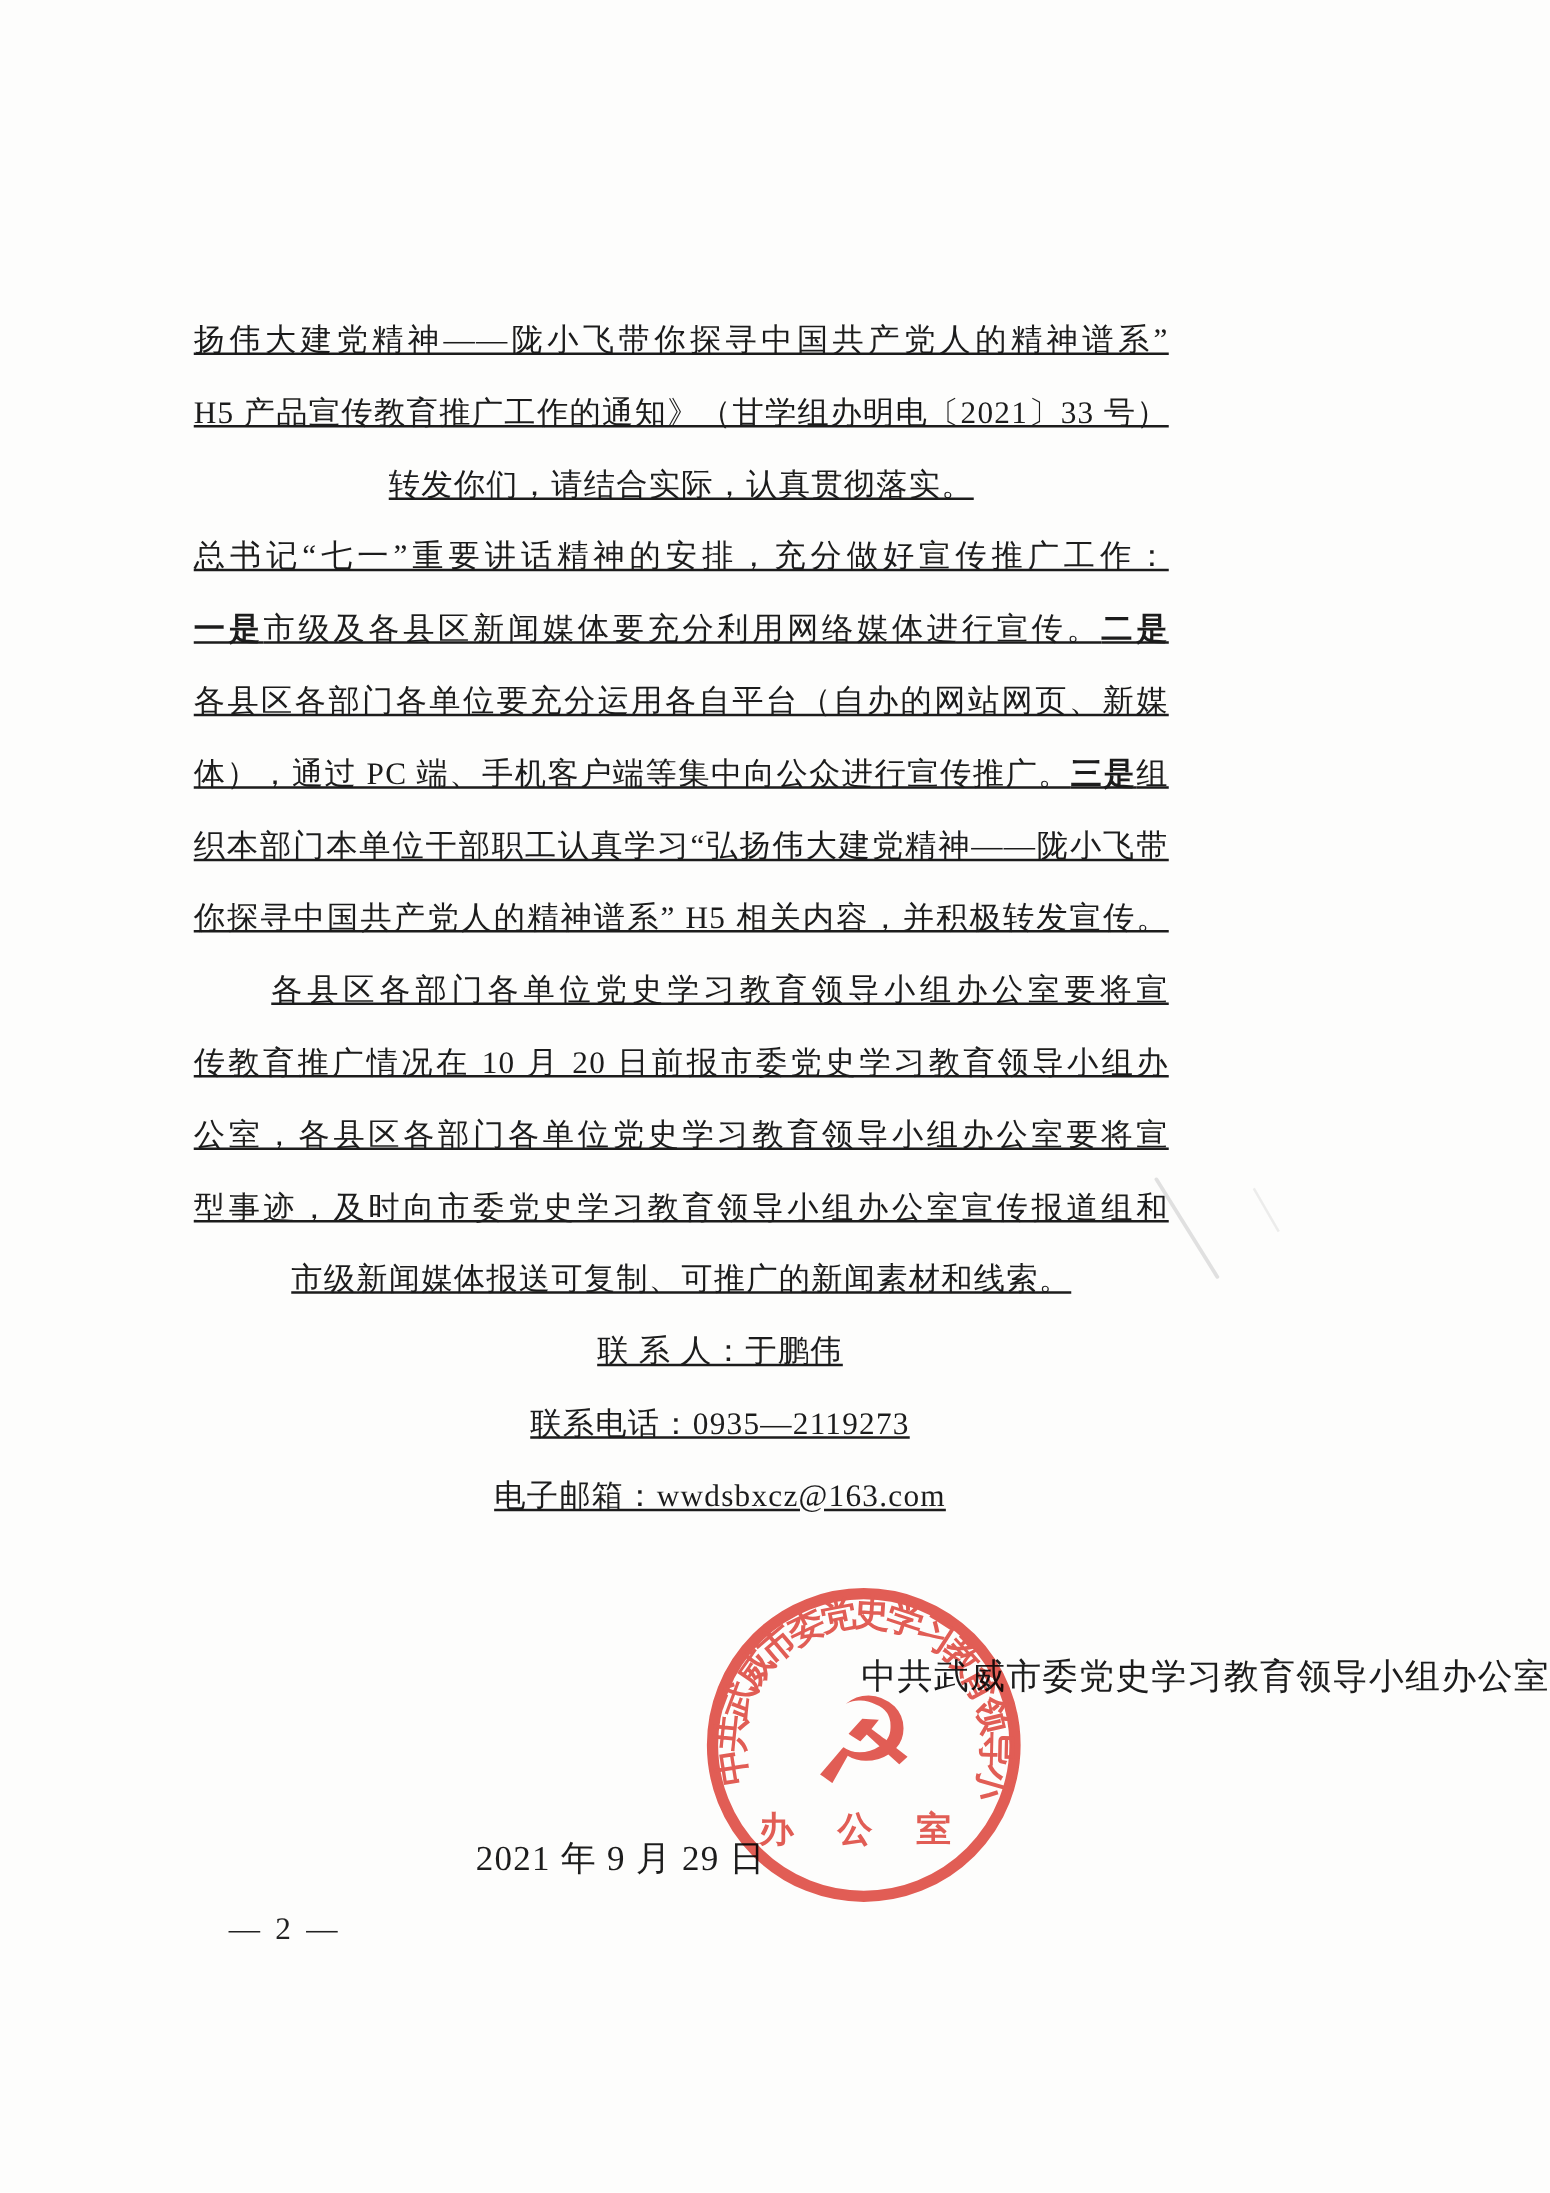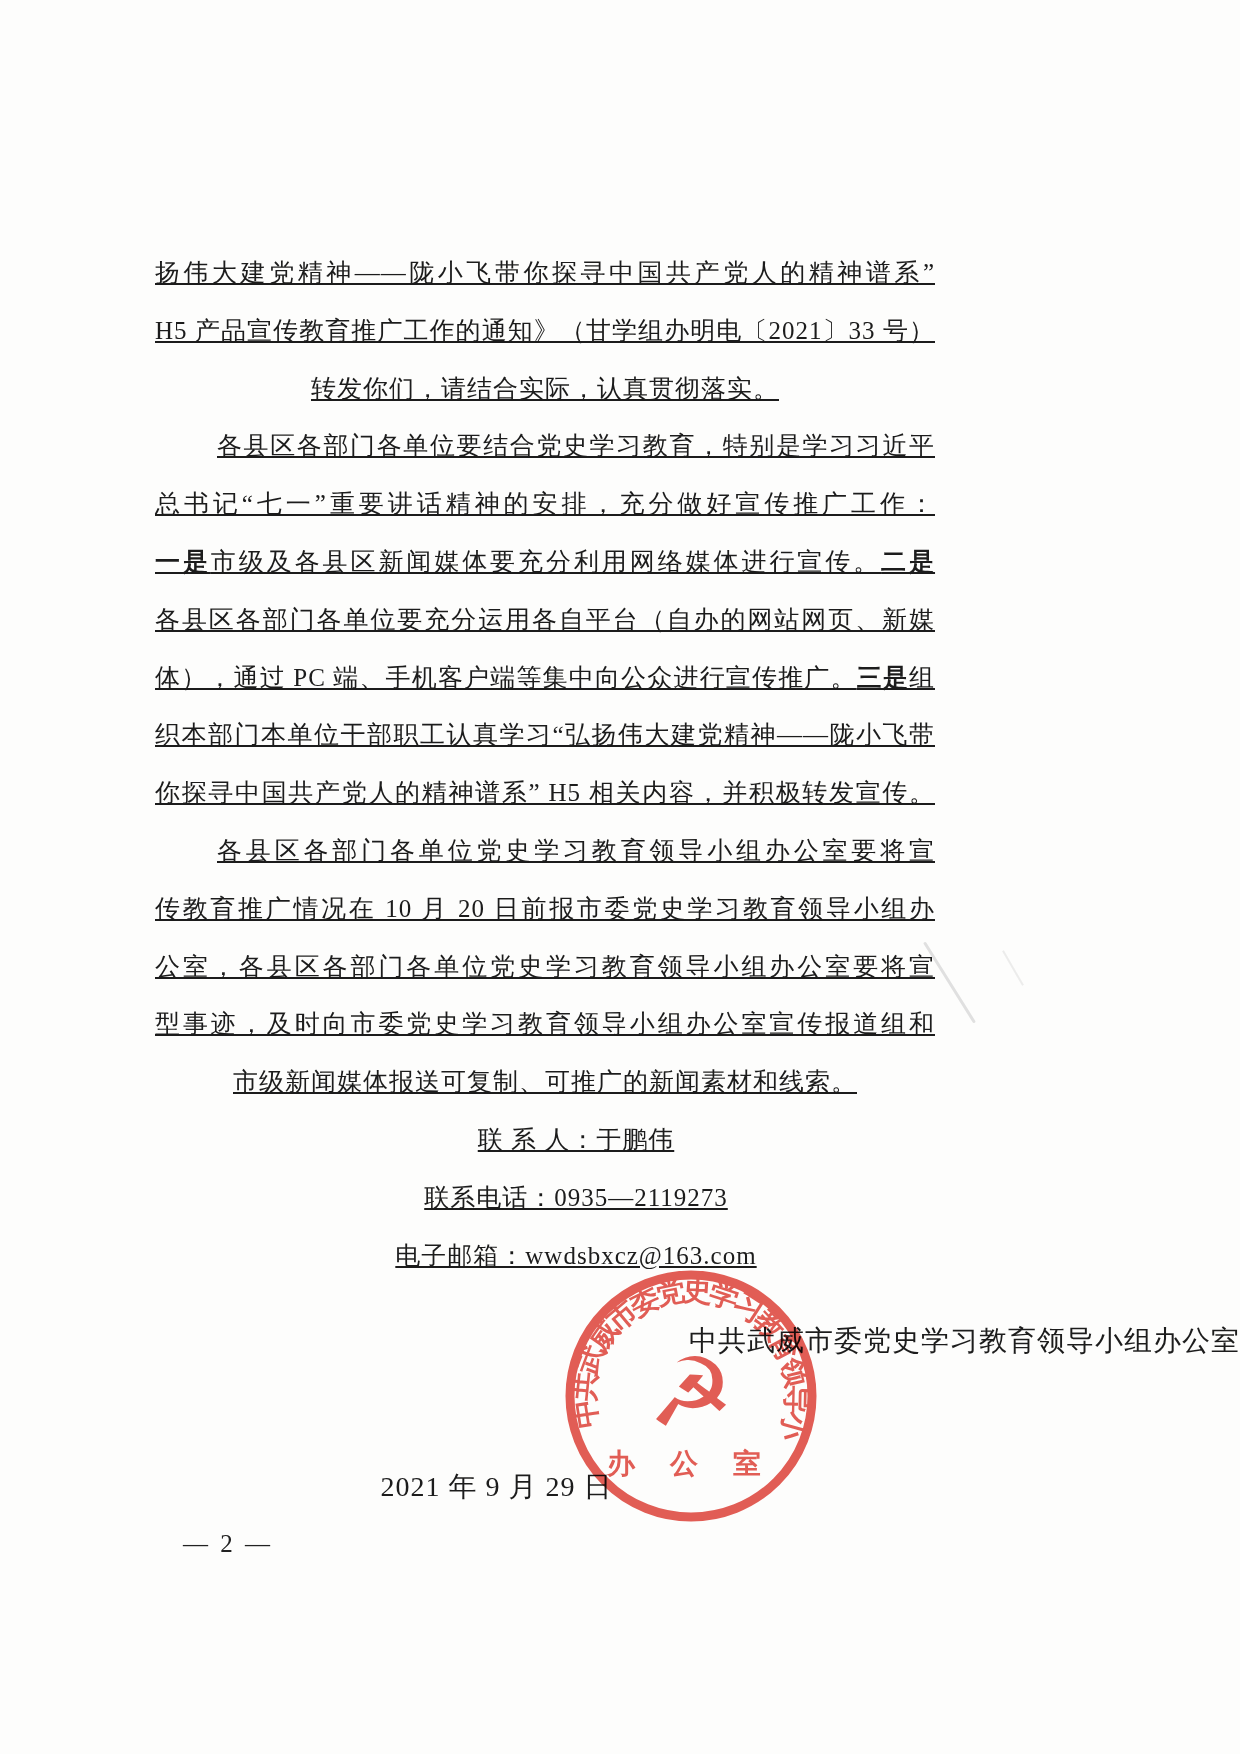--- a/index.html
+++ b/index.html
@@ -68,21 +68,20 @@
 </style>
 </head>
 <body>
 
 <div class="page">
 
   <div class="body-text" id="body-lines">
       <div class="bline just"><span>扬伟大建党精神——陇小飞带你探寻中国共产党人的精神谱系”</span></div>
       <div class="bline just"><span>H5 产品宣传教育推广工作的通知》（甘学组办明电〔2021〕33 号）</span></div>
       <div class="bline"><span>转发你们，请结合实际，认真贯彻落实。</span></div>
-      <div class="bline indent just"><span>各县区各部门各单位要结合党史学习教育，特别是学习习近平</span></div>
       <div class="bline just"><span>总书记“七一”重要讲话精神的安排，充分做好宣传推广工作：</span></div>
       <div class="bline just"><span class="bold">一是</span><span>市级及各县区新闻媒体要充分利用网络媒体进行宣传。</span><span class="bold">二是</span></div>
       <div class="bline just"><span>各县区各部门各单位要充分运用各自平台（自办的网站网页、新媒</span></div>
       <div class="bline just"><span>体），通过 PC 端、手机客户端等集中向公众进行宣传推广。</span><span class="bold">三是</span><span>组</span></div>
       <div class="bline just"><span>织本部门本单位干部职工认真学习“弘扬伟大建党精神——陇小飞带</span></div>
       <div class="bline just"><span>你探寻中国共产党人的精神谱系” H5 相关内容，并积极转发宣传。</span></div>
       <div class="bline indent just"><span>各县区各部门各单位党史学习教育领导小组办公室要将宣</span></div>
       <div class="bline just"><span>传教育推广情况在 10 月 20 日前报市委党史学习教育领导小组办</span></div>
       <div class="bline just"><span>公室，各县区各部门各单位党史学习教育领导小组办公室要将宣</span></div>
       <div class="bline just"><span>型事迹，及时向市委党史学习教育领导小组办公室宣传报道组和</span></div>

